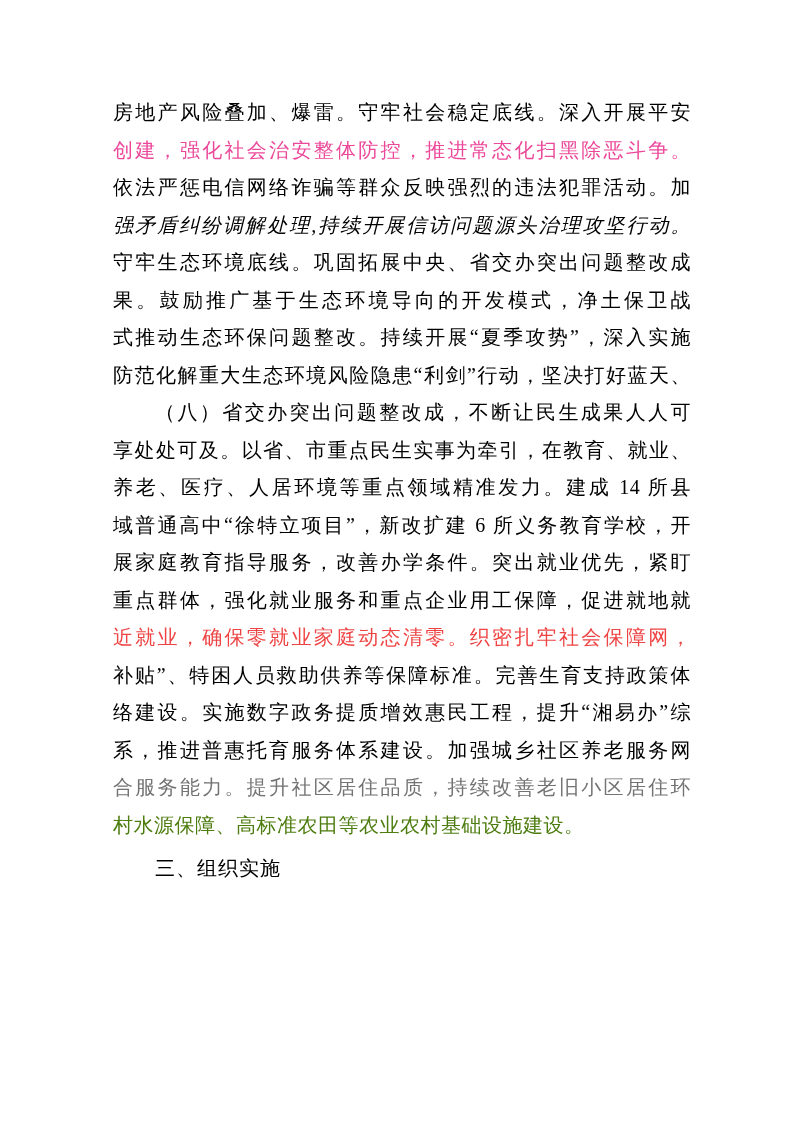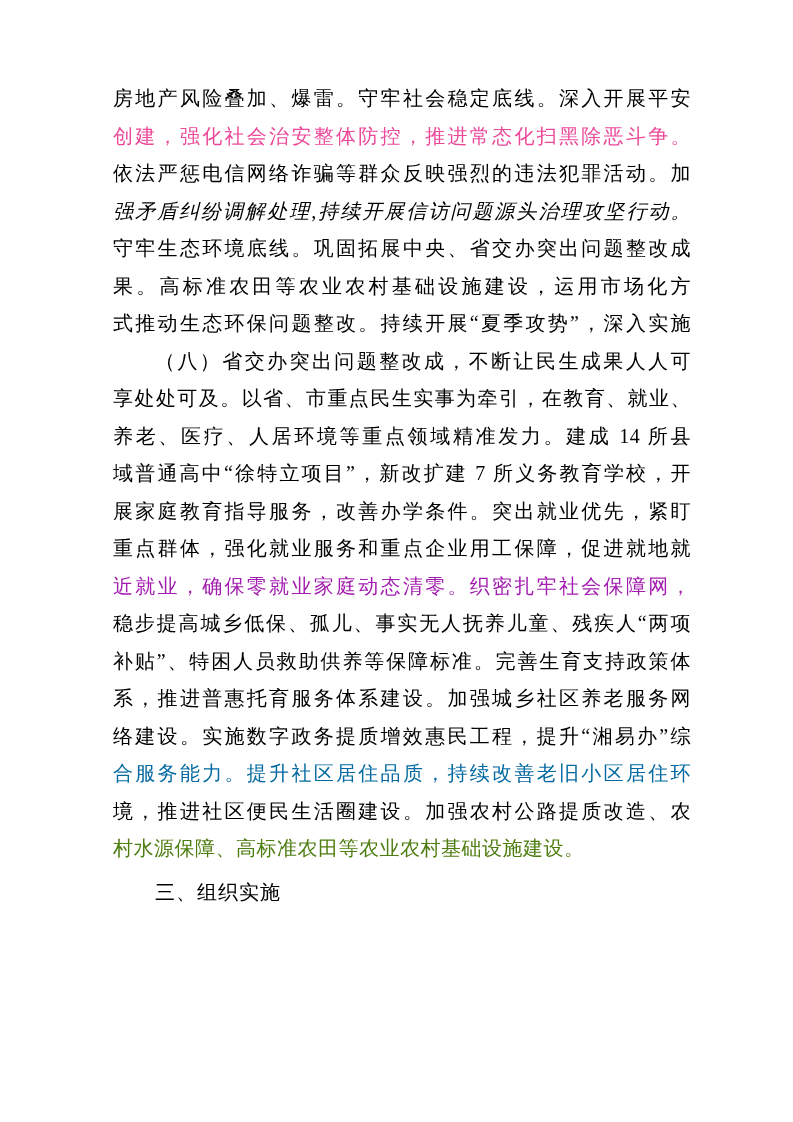--- a/index.html
+++ b/index.html
@@ -11,21 +11,21 @@
     position: relative;
     width: 793px;
     height: 1122px;
     background: #ffffff;
     overflow: hidden;
     font-family: "Liberation Serif", "DejaVu Serif", serif;
   }
   .text-block {
     position: absolute;
     left: 113px;
-    top: 80px;
+    top: 94px;
     width: 578px;
   }
   .line {
     font-size: 20px;
     line-height: 37.5px;
     height: 37.5px;
     color: #000000;
     letter-spacing: 0.5px;
     text-align: justify;
     text-align-last: left;
@@ -46,31 +46,30 @@
 </head>
 <body>
 
 <div class="page" style="background: rgb(255, 255, 255);">
   <div class="text-block">
       <div class="line j" style="color: rgb(0, 0, 0);">房地产风险叠加、爆雷。守牢社会稳定底线。深入开展平安</div>
       <div class="line j" style="color: #ec4899;">创建，强化社会治安整体防控，推进常态化扫黑除恶斗争。</div>
       <div class="line j" style="color: rgb(0, 0, 0);">依法严惩电信网络诈骗等群众反映强烈的违法犯罪活动。加</div>
       <div class="line j" style="color: rgb(0, 0, 0); font-style: italic;">强矛盾纠纷调解处理,持续开展信访问题源头治理攻坚行动。</div>
       <div class="line j" style="color: rgb(0, 0, 0);">守牢生态环境底线。巩固拓展中央、省交办突出问题整改成</div>
-      <div class="line j" style="color: rgb(0, 0, 0);">果。高标准农田等农业农村基础设施建设，运用市场化方</div>
+      <div class="line j" style="color: rgb(0, 0, 0);">果。鼓励推广基于生态环境导向的开发模式，净土保卫战</div>
       <div class="line j" style="color: rgb(0, 0, 0);">式推动生态环保问题整改。持续开展“夏季攻势”，深入实施</div>
+      <div class="line j" style="color: rgb(0, 0, 0);">防范化解重大生态环境风险隐患“利剑”行动，坚决打好蓝天、</div>
       <div class="line j i" style="color: rgb(0, 0, 0);">（八）省交办突出问题整改成，不断让民生成果人人可</div>
       <div class="line j" style="color: rgb(0, 0, 0);">享处处可及。以省、市重点民生实事为牵引，在教育、就业、</div>
       <div class="line j" style="color: rgb(0, 0, 0);">养老、医疗、人居环境等重点领域精准发力。建成 14 所县</div>
-      <div class="line j" style="color: rgb(0, 0, 0);">域普通高中“徐特立项目”，新改扩建 7 所义务教育学校，开</div>
+      <div class="line j" style="color: rgb(0, 0, 0);">域普通高中“徐特立项目”，新改扩建 6 所义务教育学校，开</div>
       <div class="line j" style="color: rgb(0, 0, 0);">展家庭教育指导服务，改善办学条件。突出就业优先，紧盯</div>
       <div class="line j" style="color: rgb(0, 0, 0);">重点群体，强化就业服务和重点企业用工保障，促进就地就</div>
-      <div class="line j" style="color: #a21caf;">近就业，确保零就业家庭动态清零。织密扎牢社会保障网，</div>
-      <div class="line j" style="color: rgb(0, 0, 0);">稳步提高城乡低保、孤儿、事实无人抚养儿童、残疾人“两项</div>
+      <div class="line j" style="color: #ef4444;">近就业，确保零就业家庭动态清零。织密扎牢社会保障网，</div>
       <div class="line j" style="color: rgb(0, 0, 0);">补贴”、特困人员救助供养等保障标准。完善生育支持政策体</div>
+      <div class="line j" style="color: rgb(0, 0, 0);">络建设。实施数字政务提质增效惠民工程，提升“湘易办”综</div>
       <div class="line j" style="color: rgb(0, 0, 0);">系，推进普惠托育服务体系建设。加强城乡社区养老服务网</div>
-      <div class="line j" style="color: rgb(0, 0, 0);">络建设。实施数字政务提质增效惠民工程，提升“湘易办”综</div>
-      <div class="line j" style="color: #0369a1;">合服务能力。提升社区居住品质，持续改善老旧小区居住环</div>
-      <div class="line j" style="color: rgb(0, 0, 0);">境，推进社区便民生活圈建设。加强农村公路提质改造、农</div>
+      <div class="line j" style="color: #737373;">合服务能力。提升社区居住品质，持续改善老旧小区居住环</div>
       <div class="line" style="color: #4d7c0f;">村水源保障、高标准农田等农业农村基础设施建设。</div>
       <div class="line i h" style="color: rgb(0, 0, 0);">三、组织实施</div>
     </div>
 </div>
 
 </body></html>

